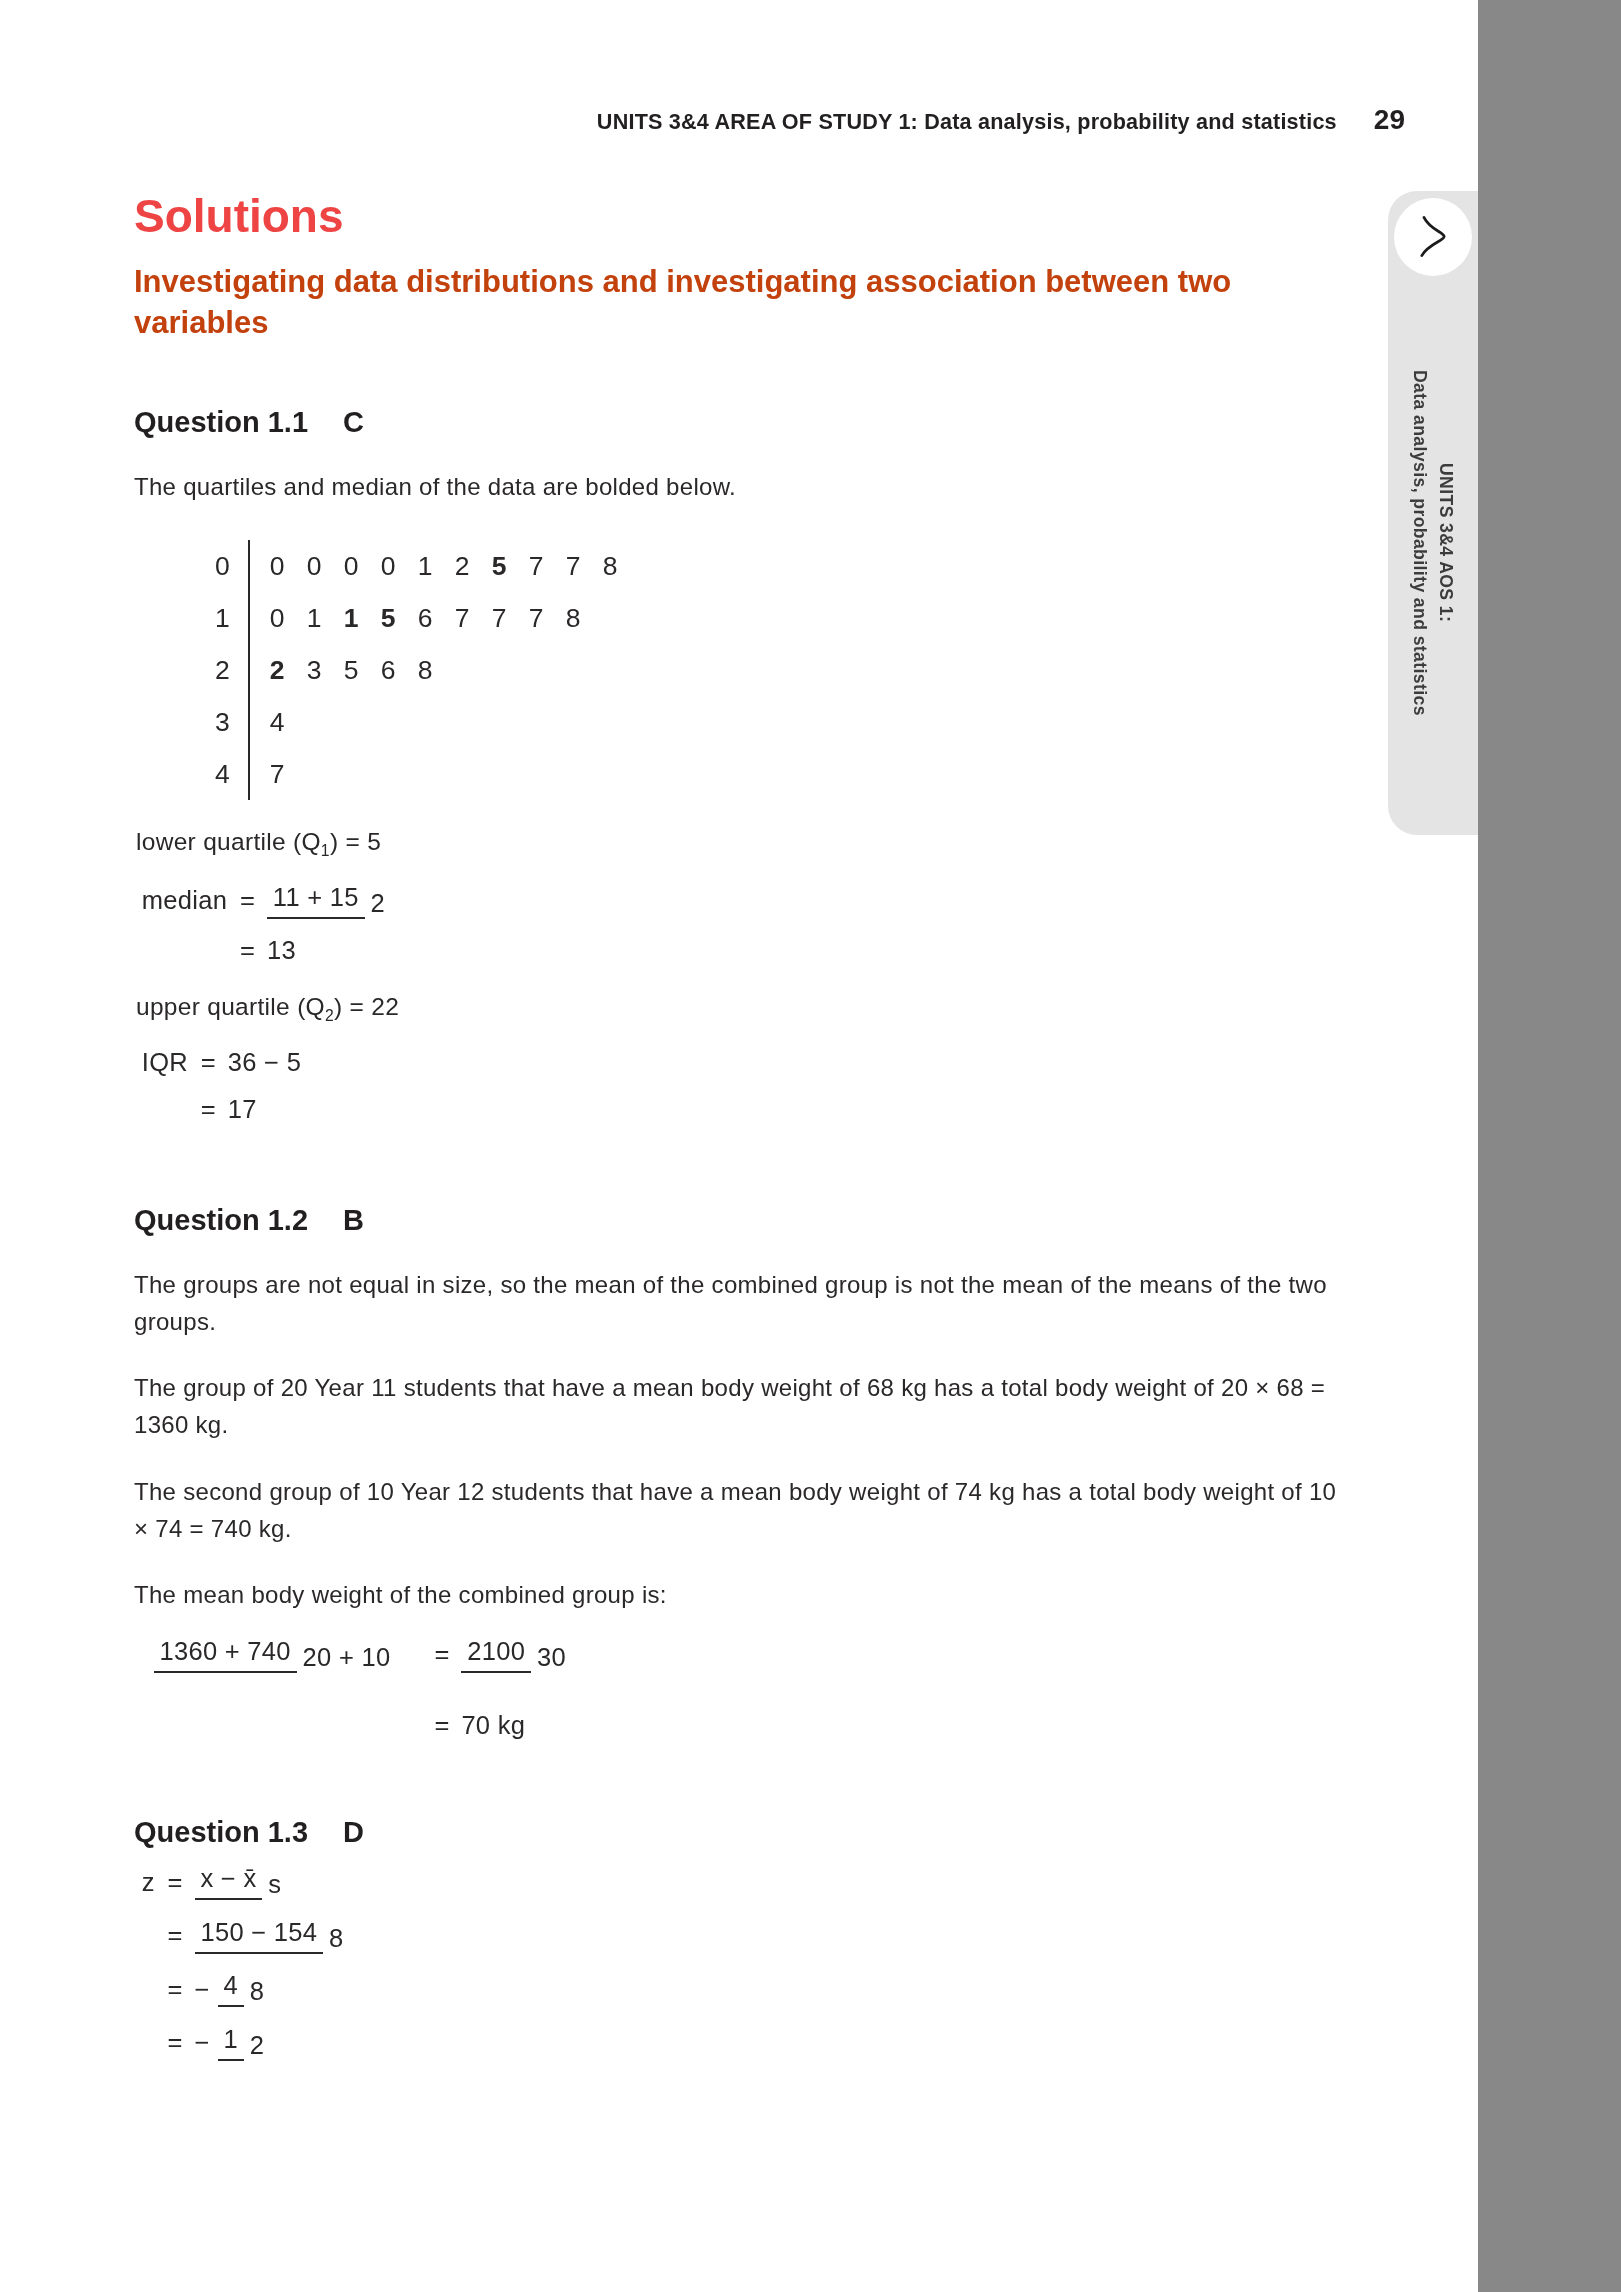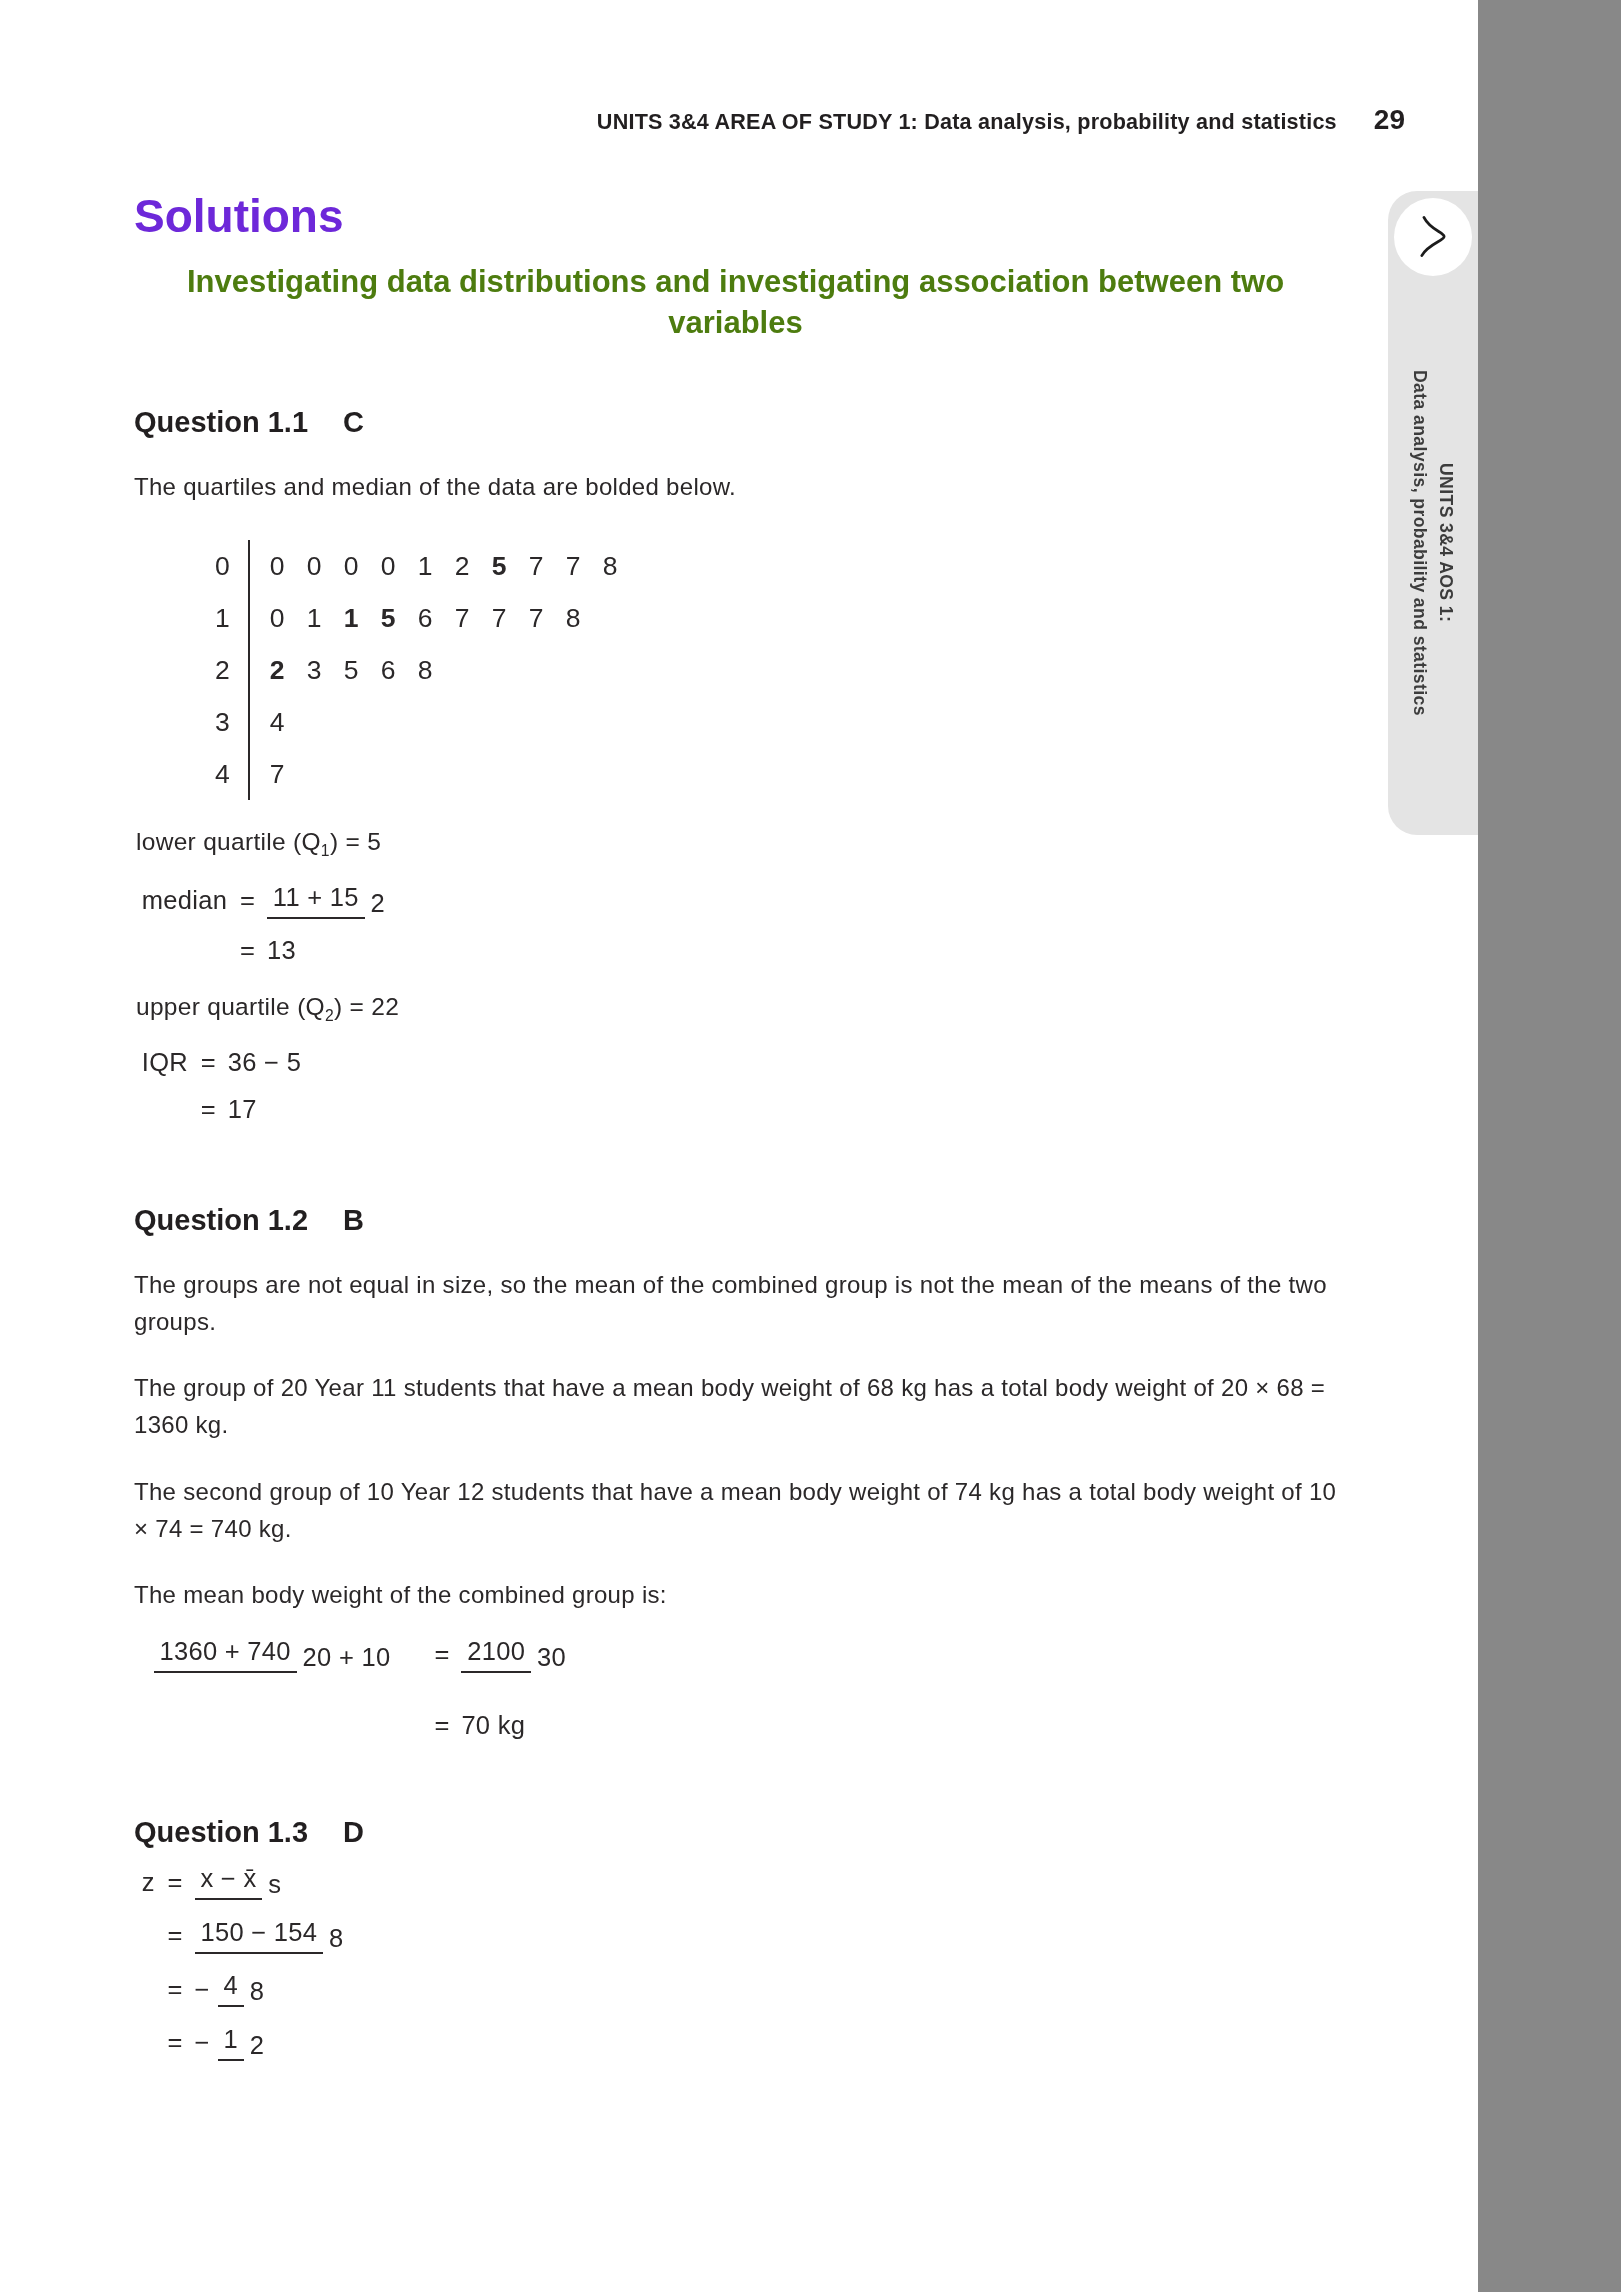--- a/index.html
+++ b/index.html
@@ -30,22 +30,22 @@
   .tab-circle{
     width:78px;height:78px;margin-top:6.9px;
     background:#ffffff;border-radius:50%;
     display:flex;align-items:center;justify-content:center;
   }
   .tab-text-wrap{flex:1;display:flex;align-items:center;justify-content:center;padding-bottom:25.5px;}
   .tab-vert{writing-mode:vertical-rl;text-align:center;line-height:1.5;}
   .tab-line{font-size:17.6px;font-weight:600;color:#3c3c3c;letter-spacing:0.4px;white-space:nowrap;}
   
   main{padding:0 141px 39px 134px;}
-  h1.title{font-size:46px;font-weight:800;color:#6d28d9;margin:53px 0 0;letter-spacing:0;}
-  h2.subtitle{font-size:31px;font-weight:700;color:#4d7c0f;margin:17.6px 0 0;max-width:1269px;line-height:1.33;text-align:center;}
+  h1.title{font-size:46px;font-weight:800;color:#ef4444;margin:53px 0 0;letter-spacing:0;}
+  h2.subtitle{font-size:31px;font-weight:700;color:#c2410c;margin:17.6px 0 0;max-width:1269px;line-height:1.33;}
   .qhead{font-size:29px;font-weight:800;color:#221f20;margin-top:63px;}
   .qhead .ans{margin-left:35px;}
   p.body{font-size:24px;font-weight:400;line-height:1.55;max-width:1318px;margin:29px 0 0;letter-spacing:0.3px;}
   
   .stemleaf{margin:35px 0 9.8px 63px;font-size:26.5px;letter-spacing:0.5px;}
   .sl-row{display:flex;align-items:center;height:52px;}
   .sl-stem{width:51px;text-align:center;}
   .sl-leaves{border-left:2.5px solid #2b2829;padding-left:8.8px;height:100%;display:flex;align-items:center;}
   .sl-leaf{display:inline-block;width:37px;text-align:center;}
   .sl-leaf.b{font-weight:800;}

